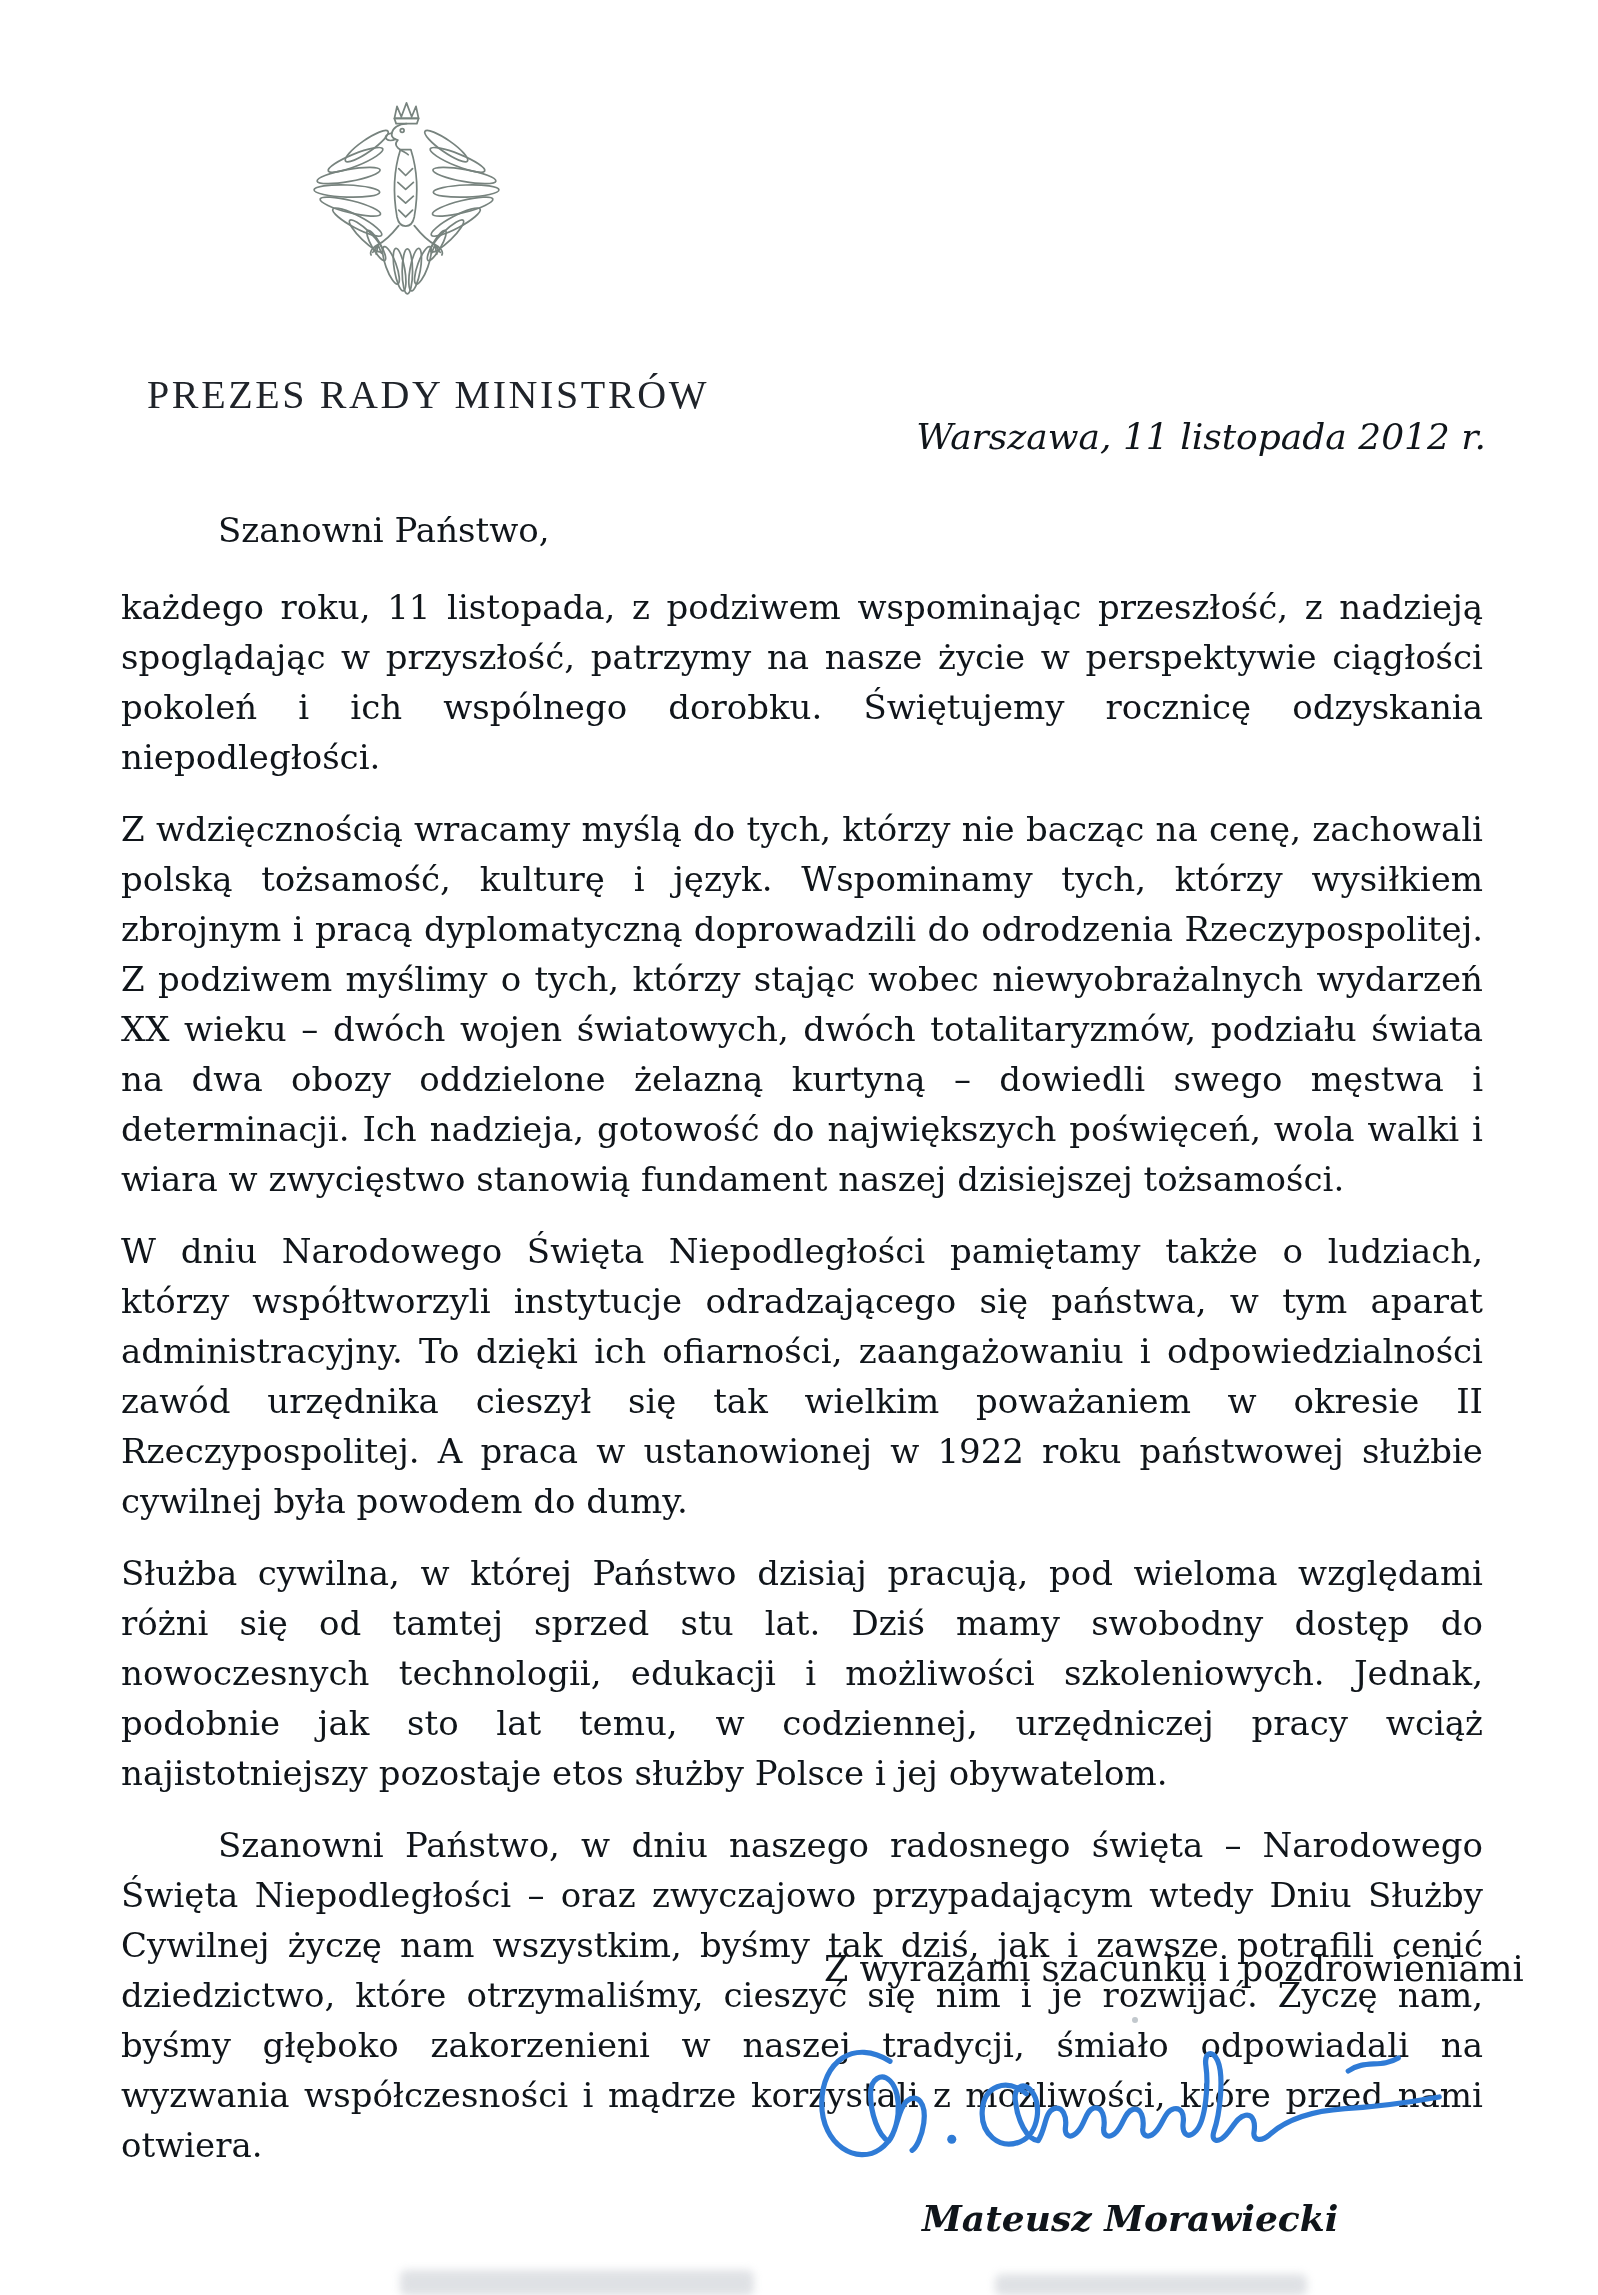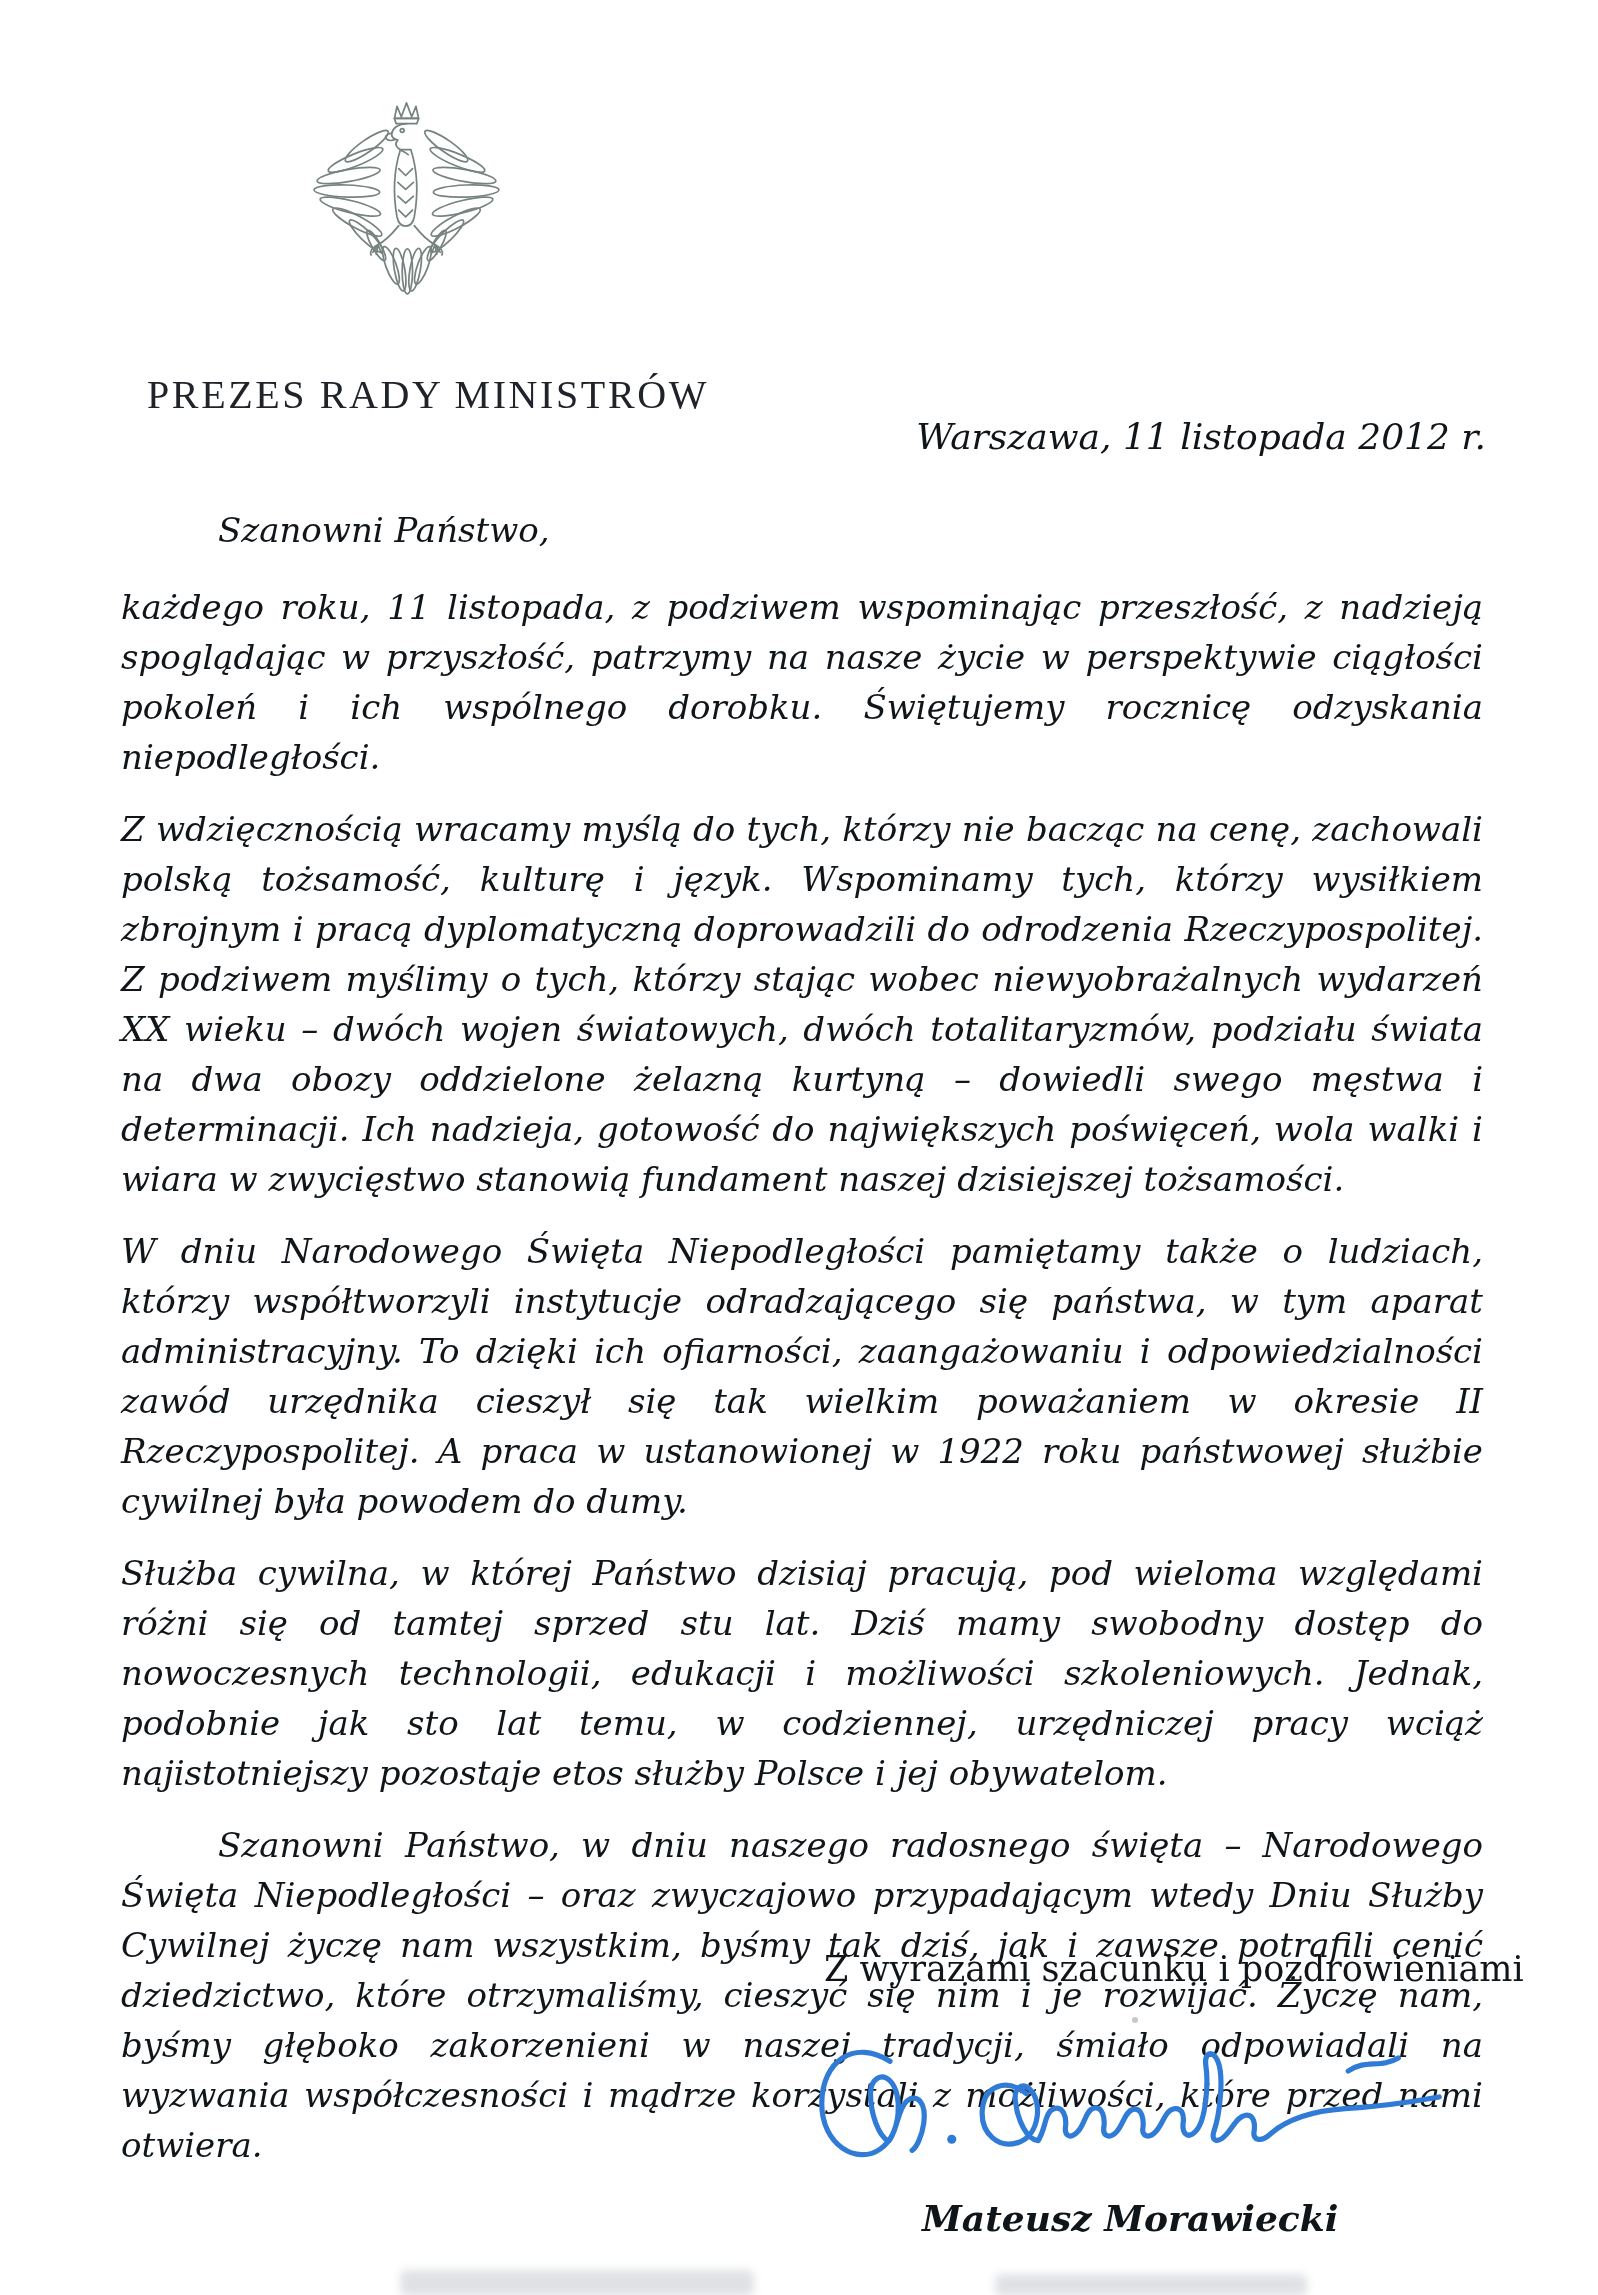--- a/index.html
+++ b/index.html
@@ -45,21 +45,20 @@
     font-style:italic;
     font-size:36px;
     color:#10151a;
     white-space:nowrap;
   }
   .letter-body{
     position:absolute;
     left:121px;
     top:505px;
     width:1362px;
-    font-style:italic;
     font-size:34px;
     line-height:50px;
     color:#10151a;
   }
   .salutation{
     margin:0 0 27px 97px;
   }
   .para{
     margin:0 0 22px 0;
     text-align:justify;

